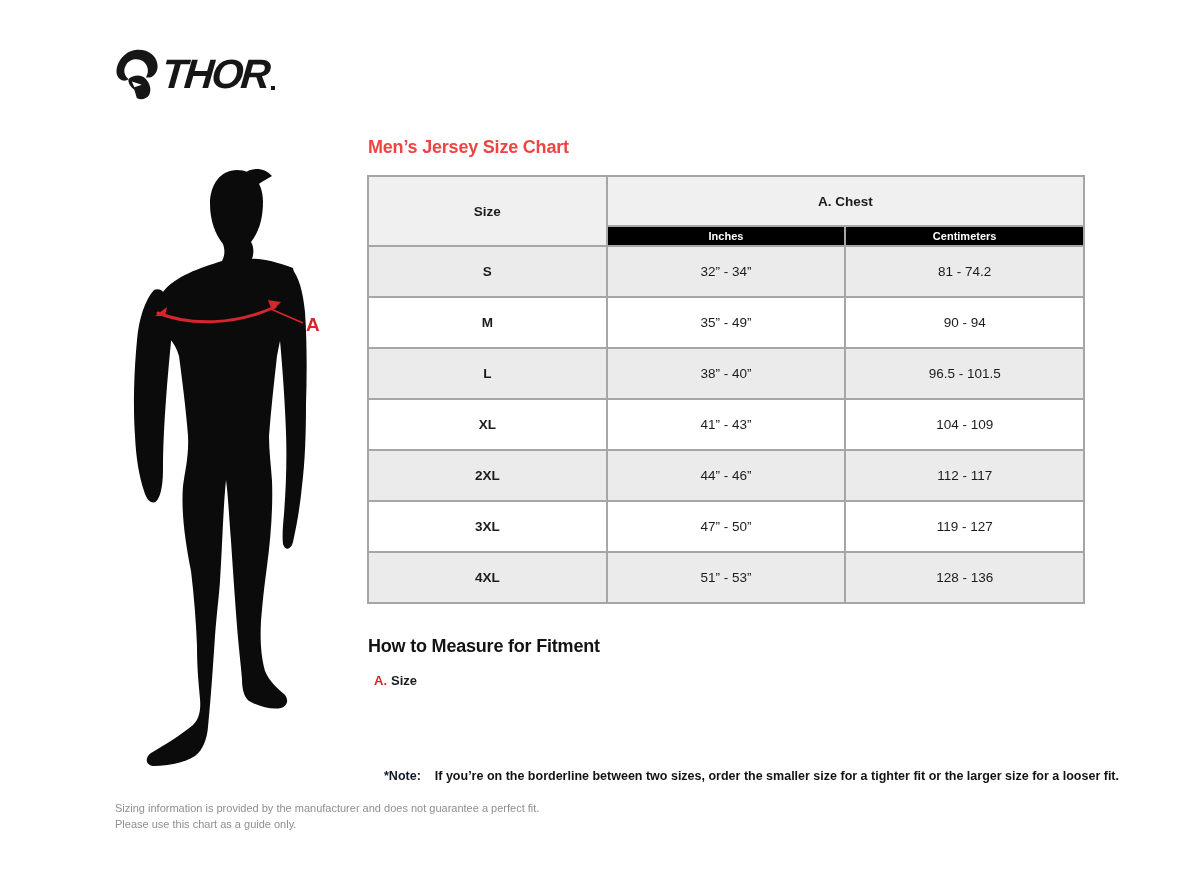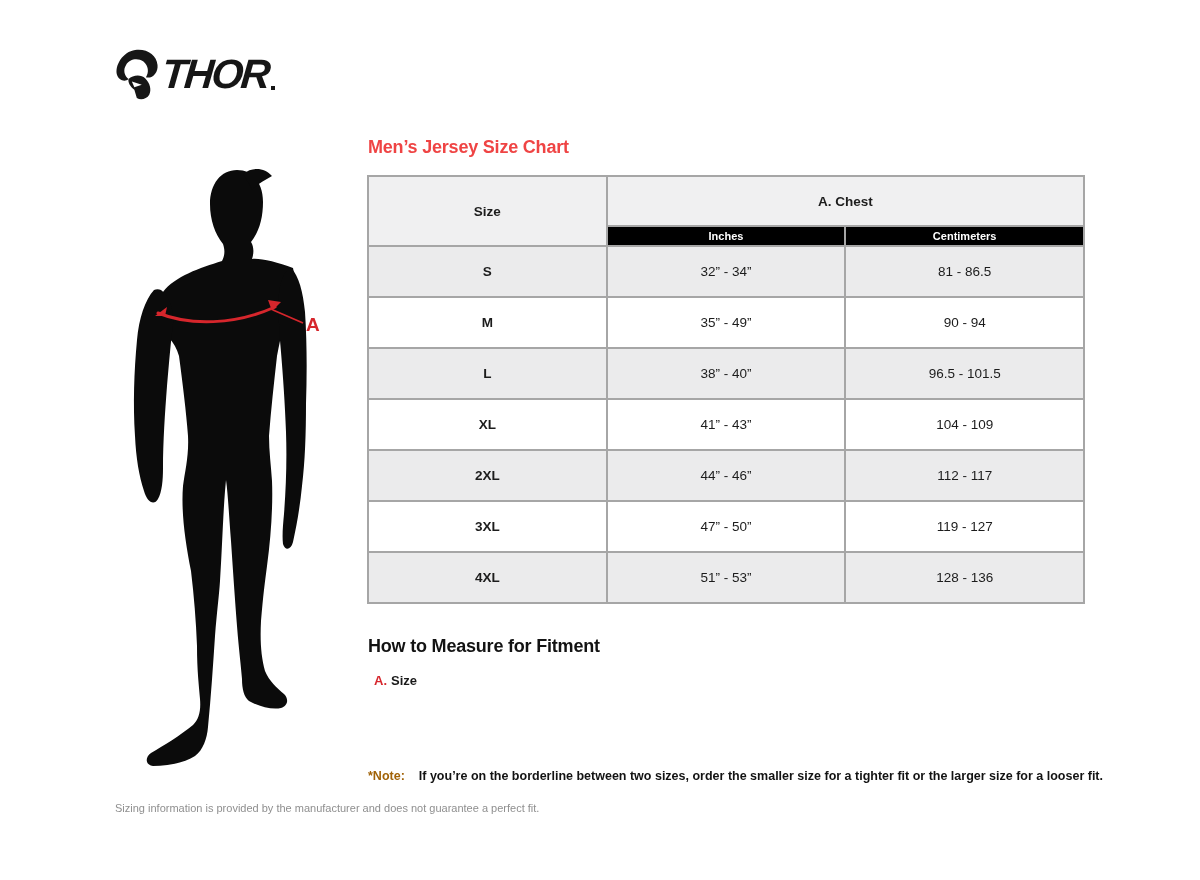--- a/index.html
+++ b/index.html
@@ -102,21 +102,21 @@
   .measure-key { color: #d6262c; margin-right: 4px; }
   .measure-desc {
     margin-top: 3px;
     font-size: 12px;
     line-height: 1.32;
     color: #222222;
     width: 356px;
   }
 
   .note-line { position: absolute; left: 368px; top: 769px; font-size: 12.5px; font-weight: bold; color: #131313; }
-  .note-prefix { color: #a16207; margin-right: 14px; }
+  .note-prefix { color: #0f172a; margin-right: 14px; margin-left: 16px; }
 
   .disclaimer {
     position: absolute;
     left: 115px;
     top: 801px;
     font-size: 11px;
     color: #8f8f8f;
     line-height: 1.42;
   }
 </style>
@@ -182,21 +182,21 @@
       </tr>
       <tr>
         <th class="bar">Inches</th>
         <th class="bar">Centimeters</th>
       </tr>
     </thead>
     <tbody>
       <tr class="alt">
         <th>S</th>
         <td>32” - 34”</td>
-        <td>81 - 86.5</td>
+        <td>81 - 74.2</td>
       </tr>
       <tr>
         <th>M</th>
         <td>35” - 49”</td>
         <td>90 - 94</td>
       </tr>
       <tr class="alt">
         <th>L</th>
         <td>38” - 40”</td>
         <td>96.5 - 101.5</td>
@@ -230,15 +230,16 @@
       <span class="measure-key">A.</span><span>Size</span>
     </div>
   </div>
 
   <div class="note-line">
     <span class="note-prefix">*Note:</span><span>If you’re on the borderline between two sizes, order the smaller size for a tighter fit or the larger size for a looser fit.</span>
   </div>
 
   <div class="disclaimer">
     <div>Sizing information is provided by the manufacturer and does not guarantee a perfect fit.</div>
+    <div>Please use this chart as a guide only.</div>
   </div>
 
 </div>
 
 </body></html>

